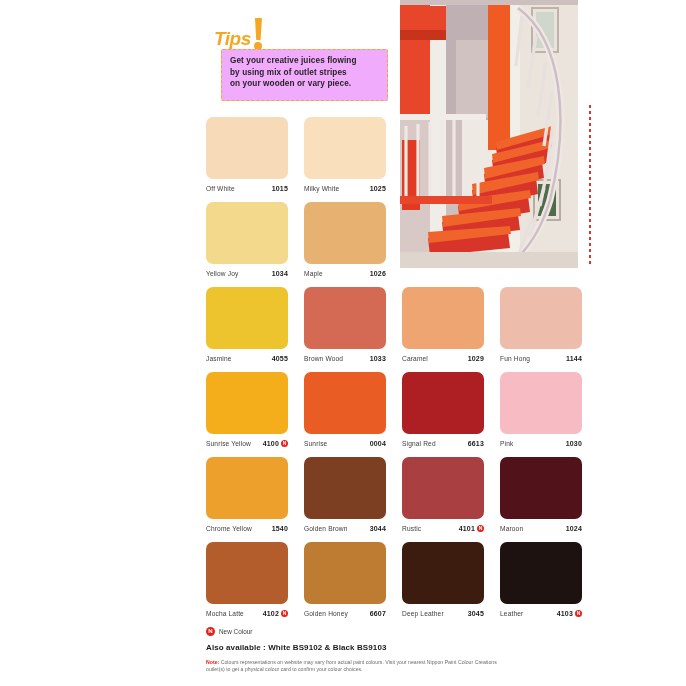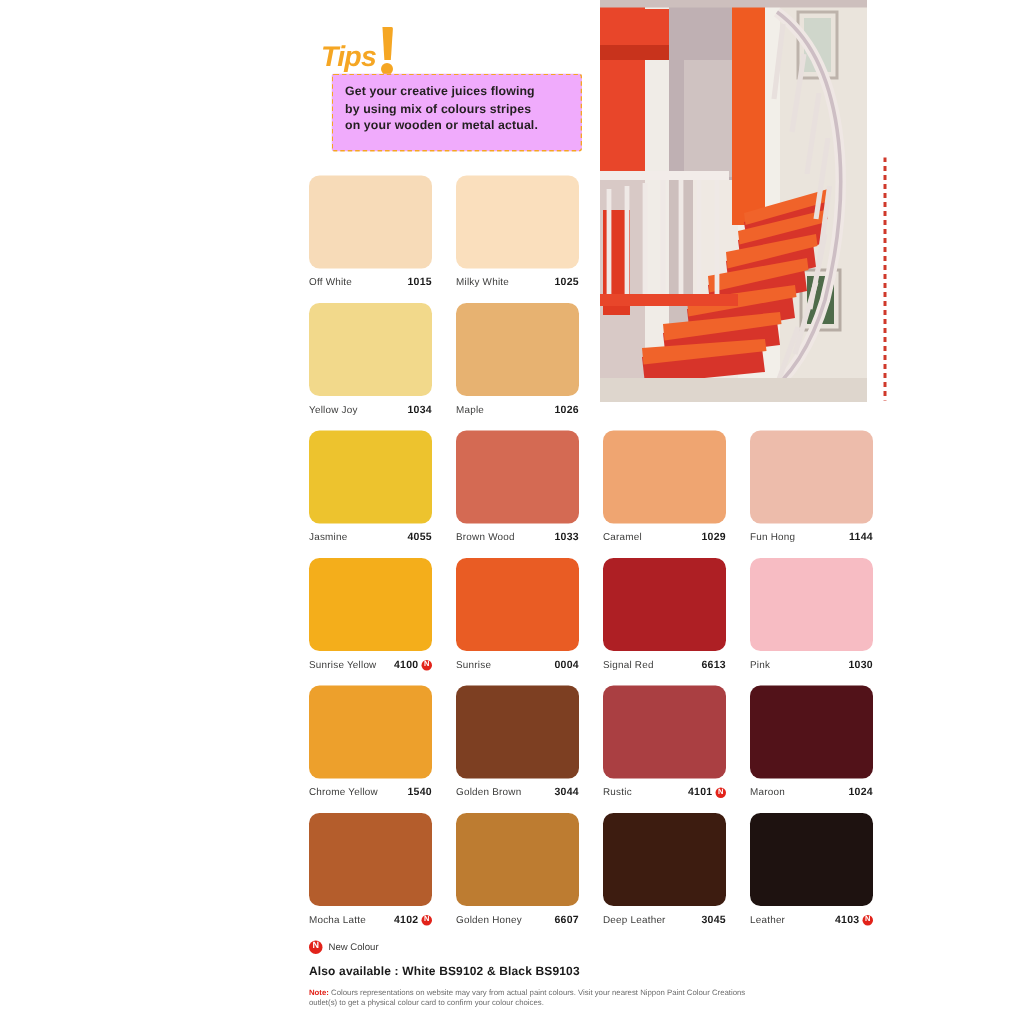--- a/index.html
+++ b/index.html
@@ -130,22 +130,22 @@
 
   <div class="tips-word">Tips</div>
   <div class="tips-bang">
     <div class="bang-stem"></div>
     <div class="bang-dot"></div>
   </div>
 
   <div class="tips">
     <div class="tips-body">
       <div class="tips-line">Get your creative juices flowing</div>
-      <div class="tips-line">by using mix of colours stripes</div>
-      <div class="tips-line">on your wooden or metal actual.</div>
+      <div class="tips-line">by using mix of outlet stripes</div>
+      <div class="tips-line">on your wooden or vary piece.</div>
     </div>
   </div>
 
   <div class="grid" id="grid">
       <div class="row">
         <div class="cell">
           <div class="chip" style="background: rgb(247, 219, 184);"></div>
           <div class="meta">
             <span class="cname">Off White</span>
             <span class="cright">

